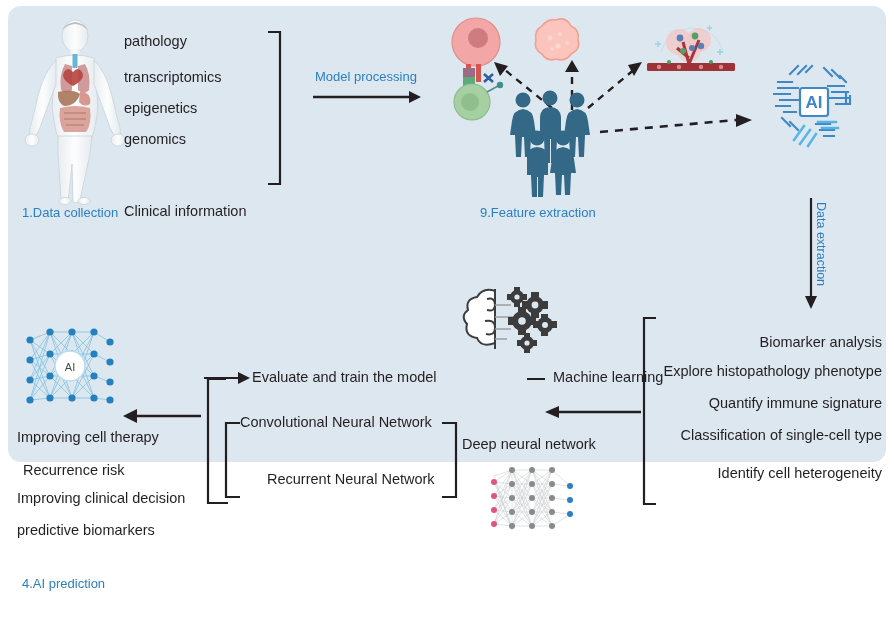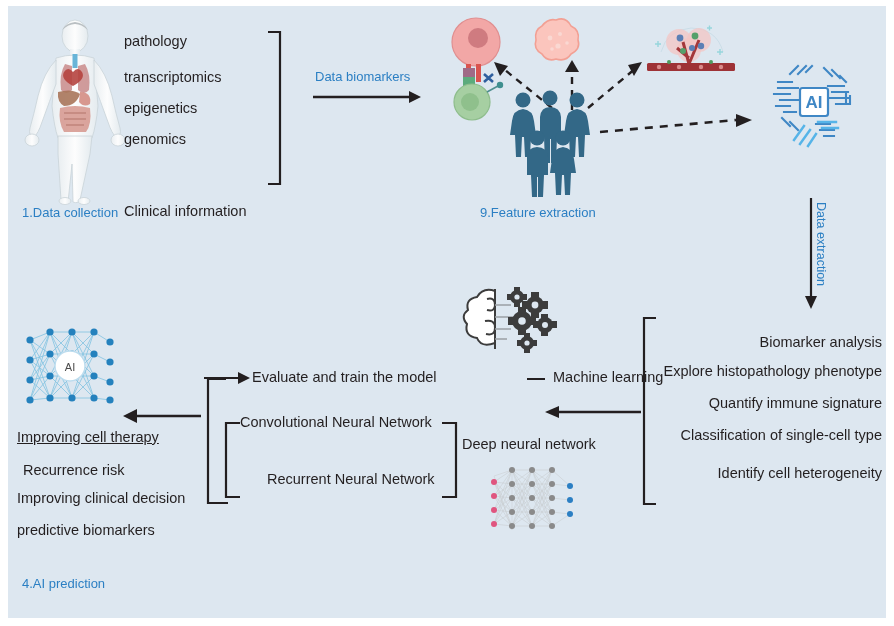--- a/index.html
+++ b/index.html
@@ -1,22 +1,23 @@
 <!DOCTYPE html>
 <html><head>
 <meta charset="utf-8">
 <style>
   html,body{margin:0;padding:0;background:#ffffff;}
   body{font-family:"Liberation Sans",sans-serif;}
   #canvas{
     position:relative;width:894px;height:626px;background:#ffffff;overflow:hidden;
   }
   #board{
-    position:absolute;left:8px;top:6px;width:878px;height:612px;
+    position:absolute;left:8px;top:6px;width:878px;height:456px;
     background:#dde7f0;
+    border-radius:13px;
   }
   .abs{position:absolute;}
   .txt{color:#231f20;font-size:14.5px;line-height:1.1;white-space:nowrap;}
   .stage-title{color:#2b7fc3;font-weight:normal;font-size:13px;white-space:nowrap;}
   .flow-label{color:#2b7fc3;font-size:13px;white-space:nowrap;}
   .vert-label{
     color:#2b7fc3;font-size:12.5px;white-space:nowrap;
     transform:rotate(90deg);transform-origin:left top;
   }
   .rule{background:#231f20;position:absolute;}
@@ -76,21 +77,21 @@
     <div class="abs txt" style="left:116px;top:95px;">epigenetics</div>
     <div class="abs txt" style="left:116px;top:126px;">genomics</div>
     <div class="abs txt" style="left:116px;top:162px;margin-top:36px;">Clinical information</div>
 
     <div class="abs" style="left:258px;top:24px;">
       <svg width="22" height="156" viewBox="0 0 22 156">
         <path d="M2 2 H14 V154 H2" fill="none" stroke="#231f20" stroke-width="2.2"></path>
       </svg>
     </div>
 
-    <div class="abs flow-label" style="left:307px;top:63px;">Data biomarkers</div>
+    <div class="abs flow-label" style="left:307px;top:63px;">Model processing</div>
     <div class="abs" style="left:305px;top:83px;">
       <svg width="110" height="16" viewBox="0 0 110 16">
         <line x1="0" y1="8" x2="96" y2="8" stroke="#231f20" stroke-width="2.4"></line>
         <path d="M96 2 L108 8 L96 14 Z" fill="#231f20"></path>
       </svg>
     </div>
 
     <div class="abs stage-title" style="left:14px;top:199px;">1.Data collection</div>
 
     <div class="abs" style="left:432px;top:10px;">
@@ -528,21 +529,21 @@
       </svg>
     </div>
 
     <div class="abs" style="left:115px;top:402px;">
       <svg width="80" height="16" viewBox="0 0 80 16">
         <line x1="78" y1="8" x2="14" y2="8" stroke="#231f20" stroke-width="2.4"></line>
         <path d="M14 1 L0 8 L14 15 Z" fill="#231f20"></path>
       </svg>
     </div>
 
-    <div class="abs txt" style="left:9px;top:424px;text-decoration:underline;">Improving cell therapy</div>
+    <div class="abs txt" style="left:9px;top:424px;">Improving cell therapy</div>
     <div class="abs txt" style="left:15px;top:457px;">Recurrence risk</div>
     <div class="abs txt" style="left:9px;top:485px;">Improving clinical decision</div>
     <div class="abs txt" style="left:9px;top:517px;">predictive biomarkers</div>
 
     <div class="abs stage-title" style="left:14px;top:570px;">4.AI prediction</div>
 
   </div>
 </div>
 
 </body></html>

